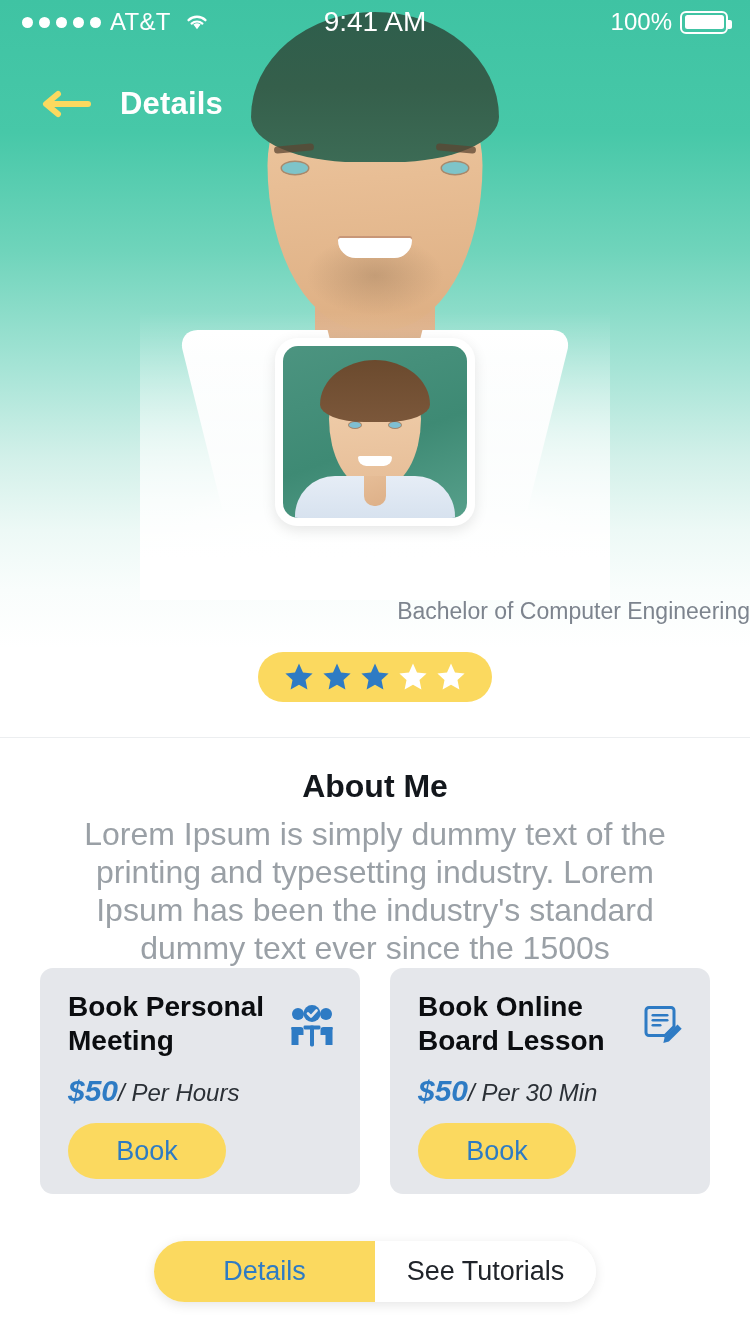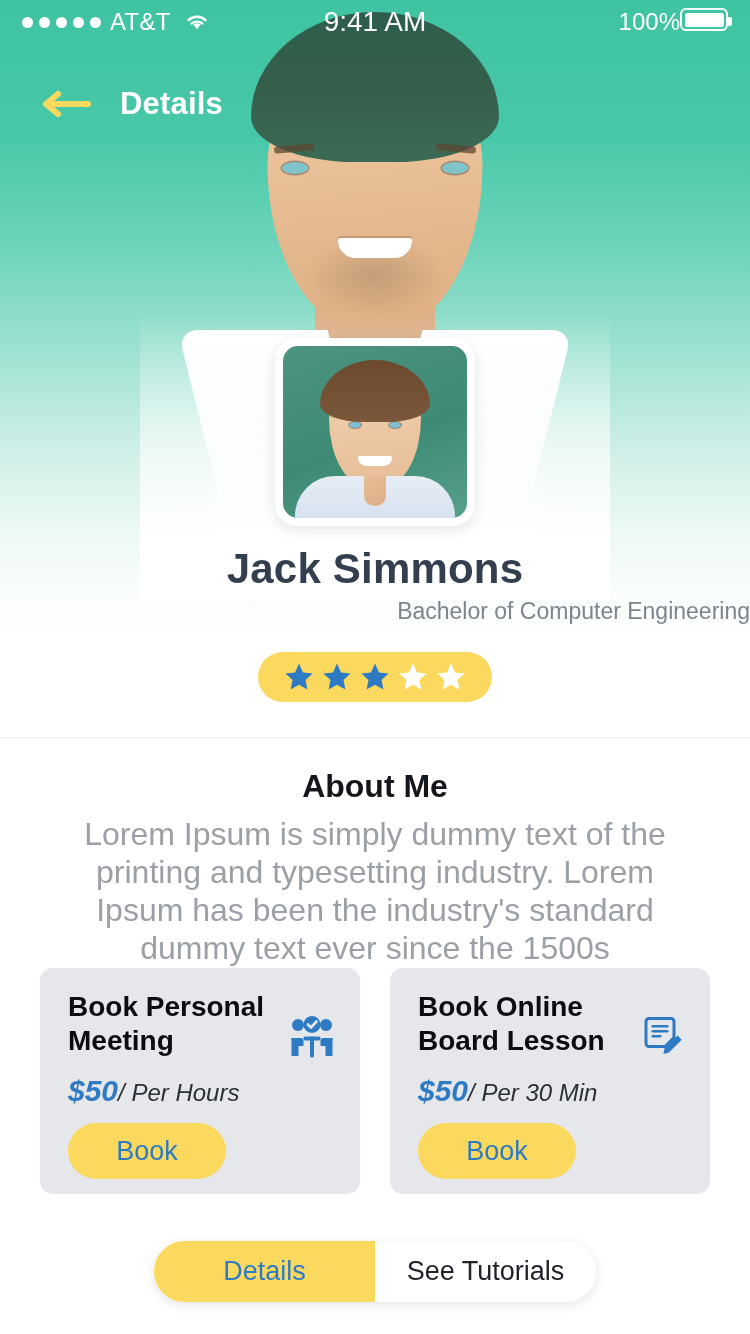--- a/index.html
+++ b/index.html
@@ -85,21 +85,21 @@
     position:absolute; top:0; left:0; width:750px; height:44px;
     display:flex; align-items:center; z-index:90; color:#fff;
     padding:0 22px;
   }
   .sb-left { display:flex; align-items:center; gap:9px; }
   .sb-dots { display:flex; gap:6px; }
   .sb-dots i { width:11px; height:11px; border-radius:50%; background:#fff; display:block; }
   .sb-carrier { font-size:24px; letter-spacing:.3px; }
   .sb-wifi { width:26px; height:20px; position:relative; margin-left:4px; }
   .sb-center { position:absolute; left:0; right:0; text-align:center; font-size:28px; font-weight:400; }
-  .sb-right { margin-left:auto; display:flex; gap:0; }
+  .sb-right { margin-left:auto; display:flex; align-items:center; gap:8px; }
   .sb-batt-pct { font-size:24px; }
   .sb-batt { width:48px; height:23px; border:2.5px solid #fff; border-radius:6px; position:relative; padding:2.5px; }
   .sb-batt::after { content:""; position:absolute; right:-6px; top:7px; width:4px; height:9px;
     background:#fff; border-radius:0 2px 2px 0; }
   .sb-batt i { display:block; width:100%; height:100%; background:#fff; border-radius:2.5px; }
 
   
   .navbar { position:absolute; top:78px; left:0; width:750px; height:52px;
     display:flex; align-items:center; padding-left:40px; gap:28px; z-index:90; }
   .back-arrow { width:52px; height:30px; position:relative; cursor:pointer; }
@@ -148,21 +148,21 @@
   
   .about-title { position:absolute; top:768px; left:0; width:750px; text-align:center;
     font-size:32px; font-weight:700; color:#13171C; }
   .about-body { position:absolute; top:815px; left:50px; width:650px; text-align:center;
     font-size:32px; line-height:38px; color:#9AA0A6; font-weight:400; }
 
   
   .cards { position:absolute; top:968px; left:40px; width:670px; display:flex; gap:30px; }
   .card { width:330px; height:226px; background:#E5E7EB; border-radius:13px;
     padding:22px 26px 0 28px; position:relative; }
-  .card-head { display:flex; justify-content:space-between; align-items:flex-end;gap:16px; }
+  .card-head { display:flex; justify-content:space-between; align-items:center;gap:16px; }
   .card-title { font-size:28px; font-weight:700; color:#0B0D10; line-height:34px; max-width:232px; }
   .card-icon { width:44px; height:42px; flex-shrink:0; margin-top:3px; }
   .card-price { margin-top:16px; font-size:27px; color:#22262B; white-space:nowrap;font-style:italic; }
   .card-price b { color:#2E7BC4; font-weight:700; font-size:30px; }
   .card-price span { font-size:24px; color:#2B3036; }
   .book-btn { margin-top:15px; width:158px; height:56px; background:#FBD95F;
     border:none; border-radius:28px; color:#2E7BC4; font-size:27px; font-weight:400;
     font-family:"Liberation Sans", sans-serif; cursor:pointer; }
 
   
@@ -238,21 +238,20 @@
     <div class="avatar-img">
       <div class="av-hair"></div>
       <div class="av-face"></div>
       <div class="av-eye l"></div>
         <div class="av-eye r"></div>
       <div class="av-smile"></div>
       <div class="av-shirt"></div>
     </div>
   </div>
 
-  <div class="prof-name">Jack Simmons</div>
   <div class="prof-sub">Bachelor of Computer Engineering</div>
 
   <div class="rating" id="rating-stars">
       <span class="star"><svg viewBox="0 0 30 30" width="30" height="30">
           <path d="M15 1.6 L19 10.4 L28.6 11.5 L21.5 18 L23.4 27.4 L15 22.7 L6.6 27.4 L8.5 18 L1.4 11.5 L11 10.4 Z" fill="#2E7BC4"></path>
         </svg></span>
       <span class="star"><svg viewBox="0 0 30 30" width="30" height="30">
           <path d="M15 1.6 L19 10.4 L28.6 11.5 L21.5 18 L23.4 27.4 L15 22.7 L6.6 27.4 L8.5 18 L1.4 11.5 L11 10.4 Z" fill="#2E7BC4"></path>
         </svg></span>
       <span class="star"><svg viewBox="0 0 30 30" width="30" height="30">

